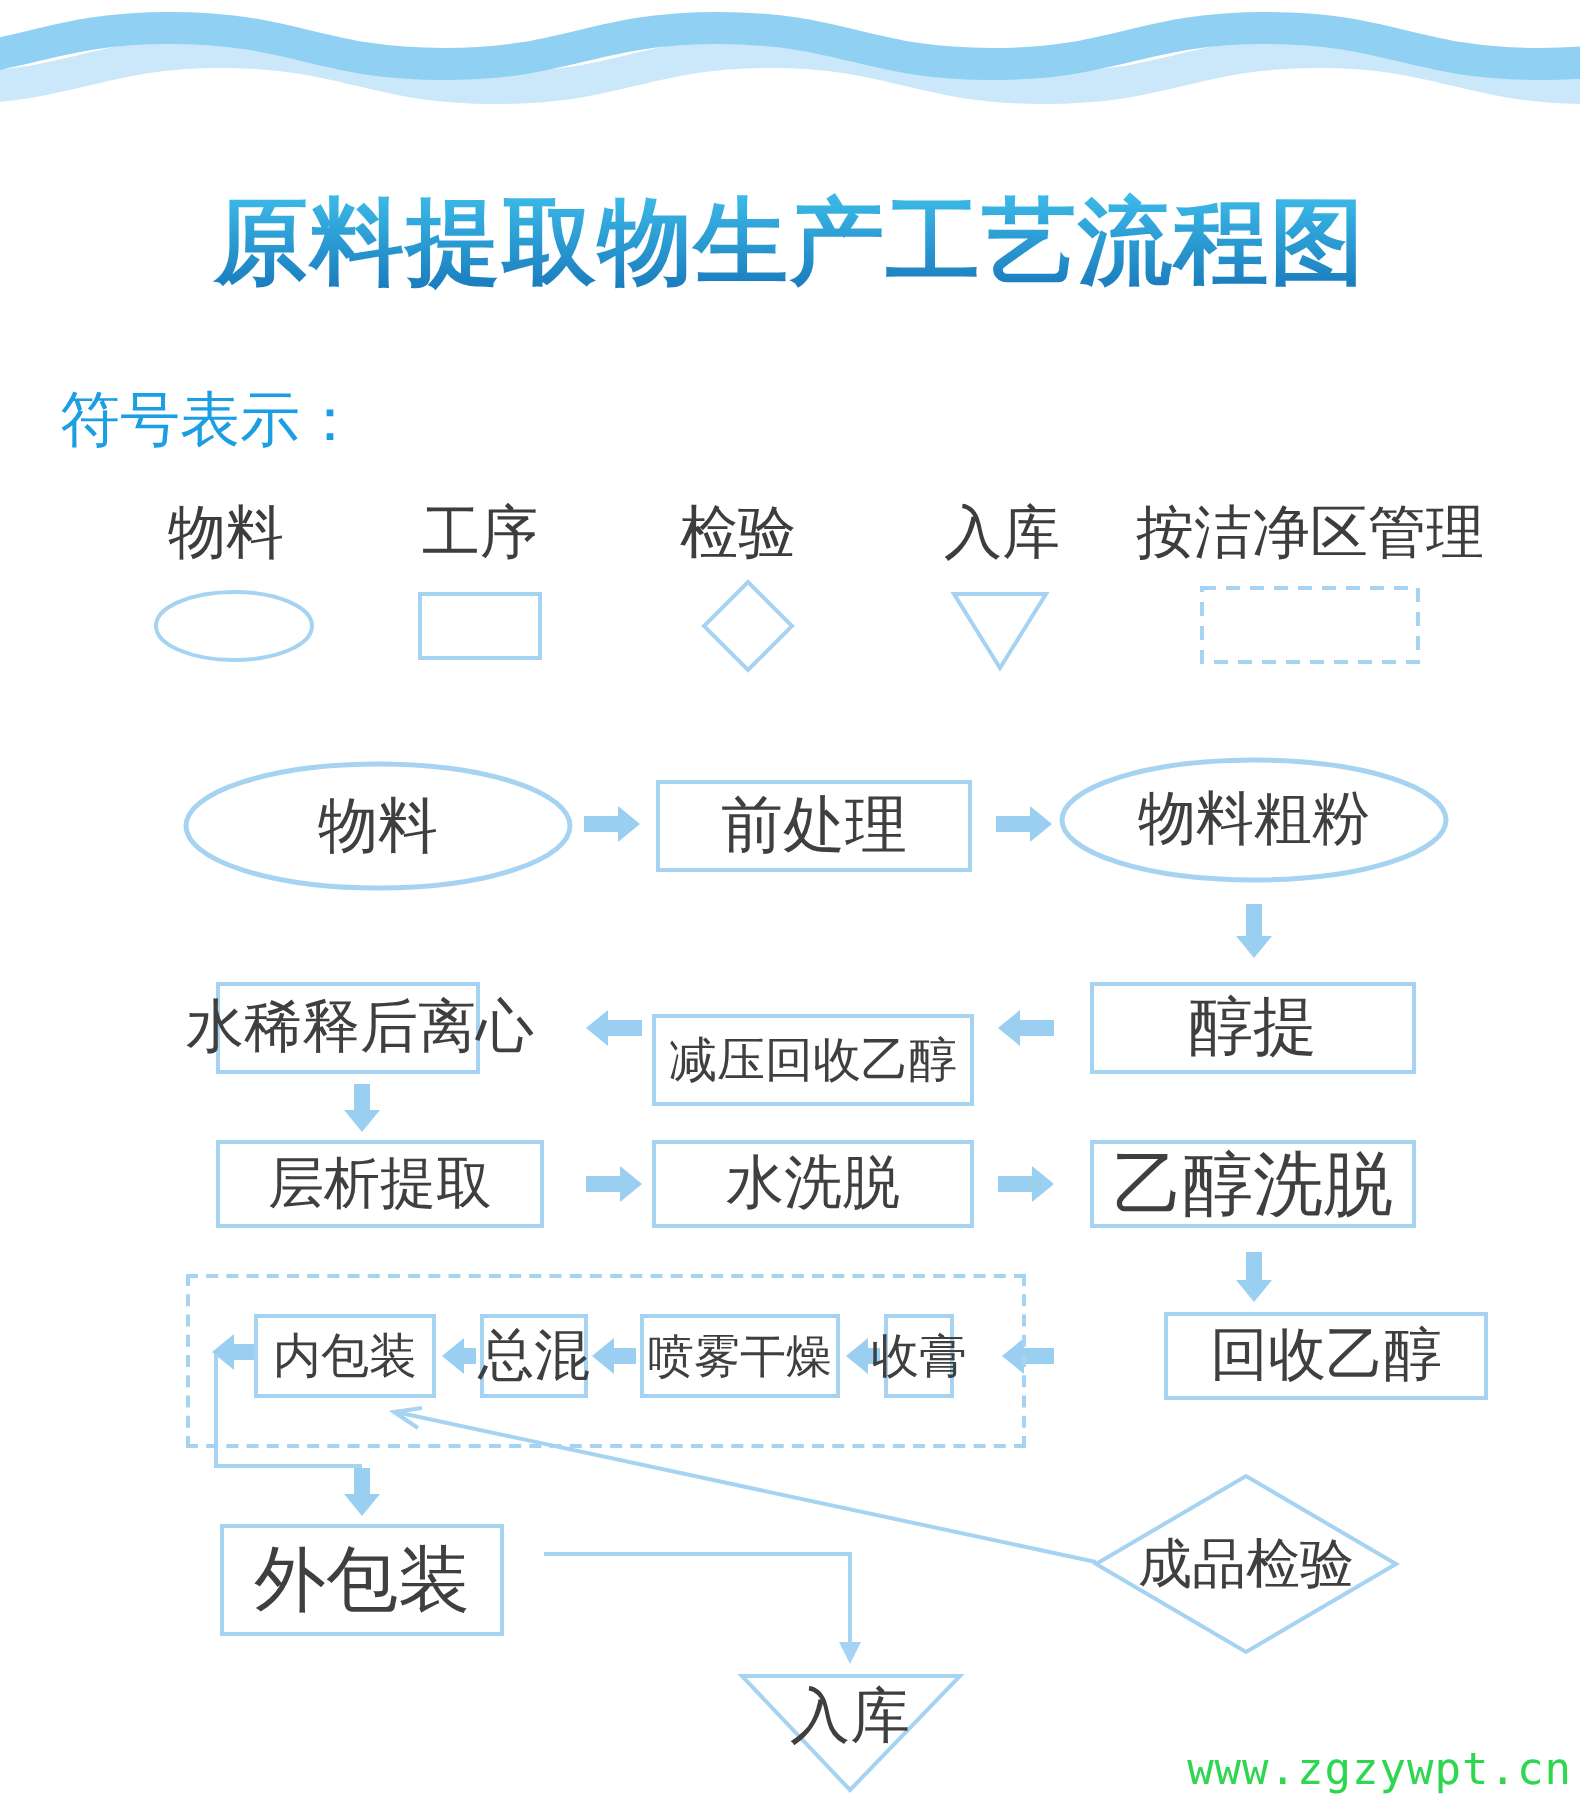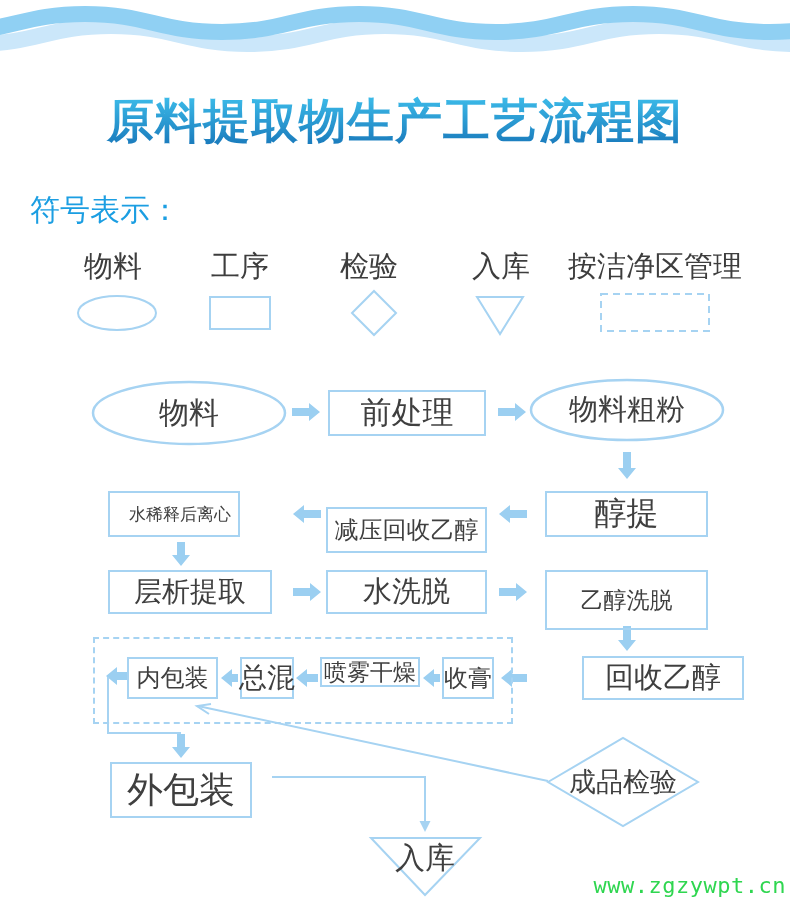--- a/index.html
+++ b/index.html
@@ -79,28 +79,28 @@
   </svg>
 
   <div class="dashed-zone" style="left:93px;top:637px;width:420px;height:87px;"></div>
 
   <div class="txt" style="left:93px;top:388px;width:192px;height:50px;font-size:30px;">物料</div>
   <div class="txt" style="left:531px;top:386px;width:192px;height:48px;font-size:29px;">物料粗粉</div>
   <div class="txt" style="left:548px;top:760px;width:150px;height:44px;font-size:27px;">成品检验</div>
   <div class="txt" style="left:375px;top:840px;width:100px;height:36px;font-size:30px;">入库</div>
 
   <div class="box" style="left:328px;top:390px;width:158px;height:46px;font-size:31px;">前处理</div>
-  <div class="box" style="left:108px;top:491px;width:132px;height:46px;font-size:17px;padding-left:12px;">水稀释后离心</div>
+  <div class="box" style="left:108px;top:491px;width:132px;height:46px;font-size:29px;padding-left:12px;">水稀释后离心</div>
   <div class="box" style="left:326px;top:491px;width:161px;height:46px;font-size:24px;margin-top:16px;">减压回收乙醇</div>
   <div class="box" style="left:545px;top:491px;width:163px;height:46px;font-size:32px;">醇提</div>
   <div class="box" style="left:108px;top:570px;width:164px;height:44px;font-size:28px;">层析提取</div>
   <div class="box" style="left:326px;top:570px;width:161px;height:44px;font-size:29px;">水洗脱</div>
-  <div class="box" style="left:545px;top:570px;width:163px;height:60px;font-size:23px;">乙醇洗脱</div>
+  <div class="box" style="left:545px;top:570px;width:163px;height:44px;font-size:35px;">乙醇洗脱</div>
   <div class="box" style="left:127px;top:657px;width:91px;height:42px;font-size:24px;">内包装</div>
   <div class="box" style="left:240px;top:657px;width:54px;height:42px;font-size:28px;">总混</div>
-  <div class="box" style="left:320px;top:657px;width:100px;height:30px;font-size:23px;">喷雾干燥</div>
-  <div class="box" style="left:442px;top:657px;width:52px;height:42px;font-size:24px;">收膏</div>
+  <div class="box" style="left:320px;top:657px;width:100px;height:42px;font-size:23px;">喷雾干燥</div>
+  <div class="box" style="left:442px;top:657px;width:35px;height:42px;font-size:24px;">收膏</div>
   <div class="box" style="left:545px;top:656px;width:162px;height:44px;font-size:29px;margin-left:37px;">回收乙醇</div>
   <div class="box" style="left:110px;top:762px;width:142px;height:56px;font-size:36px;">外包装</div>
 
   <div id="watermark">www.zgzywpt.cn</div>
 
 </div>
 
 </body></html>

